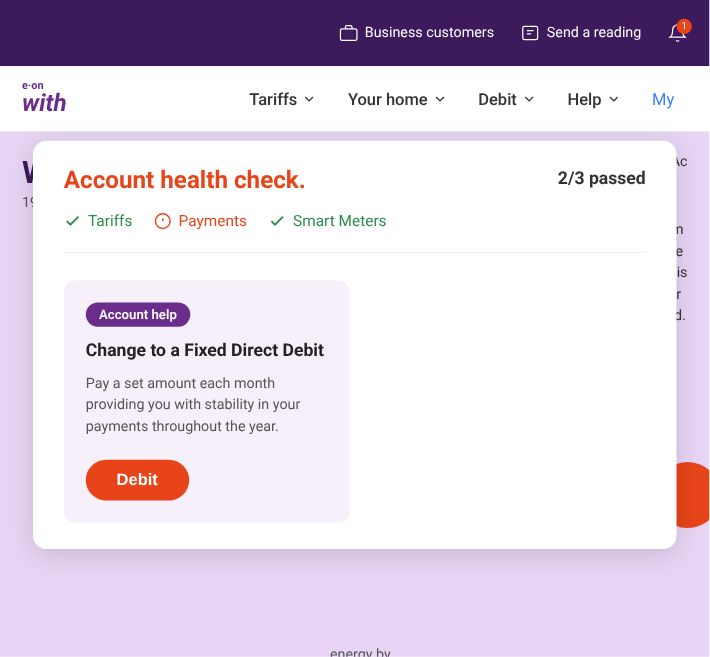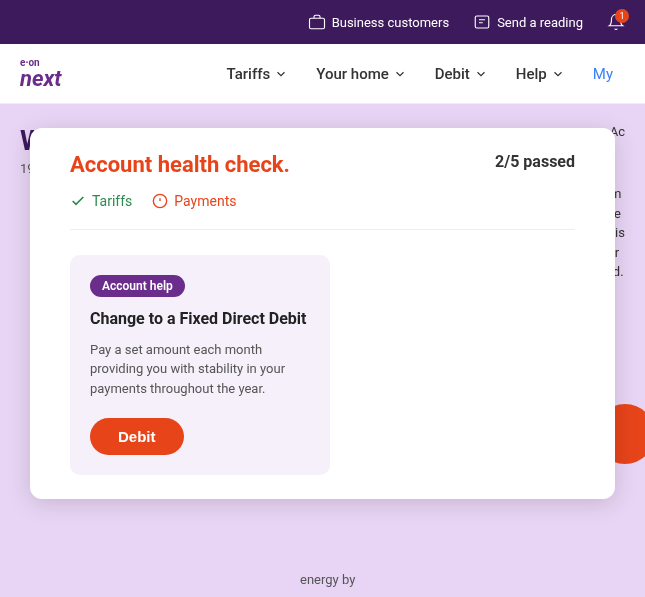--- a/index.html
+++ b/index.html
@@ -7,21 +7,21 @@
       font-family: -apple-system, BlinkMacSystemFont, 'Segoe UI', Roboto, sans-serif;
       width: 645px;
       height: 597px;
       overflow: hidden;
       position: relative;
     }
 
     
     .top-bar {
       background: #3d1a5c;
-      height: 44px;
+      height: 60px;
       display: flex;
       align-items: center;
       justify-content: flex-end;
       padding: 0 20px;
       gap: 24px;
     }
     .top-bar-item {
       display: flex;
       align-items: center;
       gap: 6px;
@@ -163,21 +163,21 @@
     }
 
     
     .modal {
       position: absolute;
       top: 128px;
       left: 30px;
       right: 30px;
       background: white;
       border-radius: 12px;
-      padding: 24px 40px;
+      padding: 24px 28px;
       box-shadow: 0 4px 24px rgba(0,0,0,0.15);
     }
 
     .modal-header {
       display: flex;
       justify-content: space-between;
       align-items: flex-start;
       margin-bottom: 16px;
     }
     .modal-title {
@@ -296,21 +296,21 @@
       <path d="M18 8A6 6 0 0 0 6 8c0 7-3 9-3 9h18s-3-2-3-9"></path>
       <path d="M13.73 21a2 2 0 0 1-3.46 0"></path>
     </svg>
     <span class="notification-badge">1</span>
   </div>
 </div>
 
 <div class="nav-bar">
   <div class="logo">
     <div class="logo-eon">e·on</div>
-    <div class="logo-next">next</div>
+    <div class="logo-next">with</div>
   </div>
   <div class="nav-items">
     <div class="nav-item">
       <span>Tariffs</span>
       <svg viewBox="0 0 24 24" fill="none" stroke="#333" stroke-width="2">
           <polyline points="6 9 12 15 18 9"></polyline>
         </svg>
     </div>
     <div class="nav-item">
       <span>Your home</span>
@@ -349,38 +349,44 @@
     <div>s after</div>
     <div>issued.</div>
   </div>
   <div class="bg-orange-circle"></div>
   <div class="energy-text">energy by</div>
 </div>
 
 <div class="modal">
   <div class="modal-header">
     <div class="modal-title">Account health check.</div>
-    <div class="modal-passed">2/5 passed</div>
+    <div class="modal-passed">2/3 passed</div>
   </div>
 
   <div class="checks-row">
     <div class="check-item">
       <svg class="check-icon-green" viewBox="0 0 24 24">
         <polyline points="20 6 9 17 4 12"></polyline>
       </svg>
       <span class="check-green">Tariffs</span>
     </div>
     <div class="check-item">
       <svg class="check-icon-warning" viewBox="0 0 24 24">
         <circle cx="12" cy="12" r="10"></circle>
         <line x1="12" y1="8" x2="12" y2="12"></line>
         <line x1="12" y1="16" x2="12.01" y2="16"></line>
       </svg>
       <span class="check-warning">Payments</span>
     </div>
+    <div class="check-item">
+      <svg class="check-icon-green" viewBox="0 0 24 24">
+        <polyline points="20 6 9 17 4 12"></polyline>
+      </svg>
+      <span class="check-green">Smart Meters</span>
+    </div>
   </div>
 
   <hr class="modal-divider">
 
   <div class="help-card">
     <div class="account-help-badge">Account help</div>
     <div class="help-card-title">Change to a Fixed Direct Debit</div>
     <div class="help-card-desc">Pay a set amount each month providing you with stability in your payments throughout the year.</div>
     <button class="switch-btn">Debit</button>
   </div>

